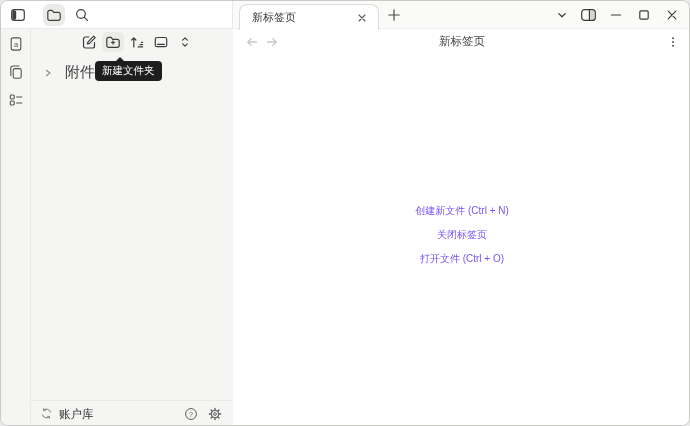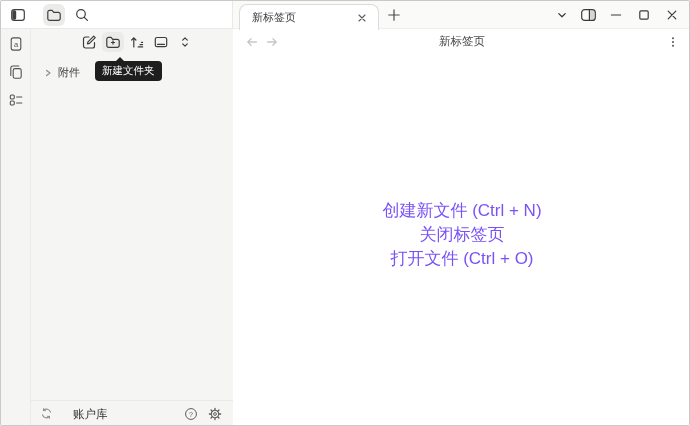--- a/index.html
+++ b/index.html
@@ -3,21 +3,21 @@
 <meta charset="utf-8">
 <style>
   * { box-sizing: border-box; }
   html,body { margin:0; padding:0; }
   body {
     font-family: "Liberation Sans", "DejaVu Sans", sans-serif;
     background:#e9e9e9;
   }
   .window {
     position:relative; width:690px; height:426px;
-    background:#fff; border:1px solid #c9c9c7; border-radius:2px;
+    background:#fff; border:1px solid #c9c9c7; border-radius:8px;
     overflow:hidden;
   }
   
   .topbar-left {
     position:absolute; left:0; top:0; width:232px; height:28px;
     background:#fff; border-bottom:1px solid #e9e9e7; border-right:1px solid #e9e9e7;
     display:flex; align-items:center;
   }
   .icon-btn {
     display:flex; align-items:center; justify-content:center;
@@ -73,51 +73,51 @@
     background:#1e1e1e; color:#fff; font-size:10.5px; line-height:1;
     padding:4px 7px 5px; border-radius:4px; white-space:nowrap;
   }
   .tooltip::before {
     content:""; position:absolute; top:-8px; left:21px;
     border:4px solid transparent; border-bottom-color:#1e1e1e;
   }
   .tree { position:absolute; left:0; top:34px; width:100%; }
   .tree-row {
     display:flex; align-items:center; height:19px; padding-left:12px;
-    font-size:11px; color:#3d3d3d; gap:5px; cursor:pointer;
+    font-size:15px; color:#3d3d3d; gap:12px; cursor:pointer;
   }
   .tree-row span { display:flex; align-items:center; }
   .side-footer {
     position:absolute; left:0; bottom:0; width:100%; height:27px;
     border-top:1px solid #e9e9e7; display:flex; align-items:center;
     padding:0 9px; gap:6px; font-size:11.5px; color:#2e2e2e;
   }
   .side-footer .spacer { flex:1; }
   .side-footer .icon-btn { width:18px; height:18px; }
-  .lib-row { display:flex; align-items:flex-start; gap:20px; cursor:pointer; }
+  .lib-row { display:flex; align-items:flex-start; gap:6px; cursor:pointer; }
   
   .main {
     position:absolute; left:232px; top:28px; width:458px; height:398px;
     background:#fff;
   }
   .main-nav { position:absolute; left:0; top:0; width:100%; height:24px; }
   .nav-back { position:absolute; left:11px; top:5px; width:16px; height:16px; }
   .nav-fwd  { position:absolute; left:31px; top:5px; width:16px; height:16px; }
   .main-title {
     position:absolute; left:0; right:0; top:0; height:24px;
     display:flex; align-items:center; justify-content:center;
     font-size:11.5px; color:#4b4b4b; pointer-events:none;
   }
   .kebab { position:absolute; right:10px; top:5px; width:16px; height:16px; }
   .links {
     position:absolute; left:0; top:170px; width:100%;
     display:flex; flex-direction:column; align-items:center;
   }
   .link {
-    height:24px; line-height:24px; font-size:17px;
+    height:24px; line-height:24px; font-size:10px;
     color:#7A52F5; cursor:pointer;
   }
 </style>
 </head>
 <body>
 
 <div class="window">
 
   <div class="topbar-left">
     <div class="icon-btn tb-toggle">

